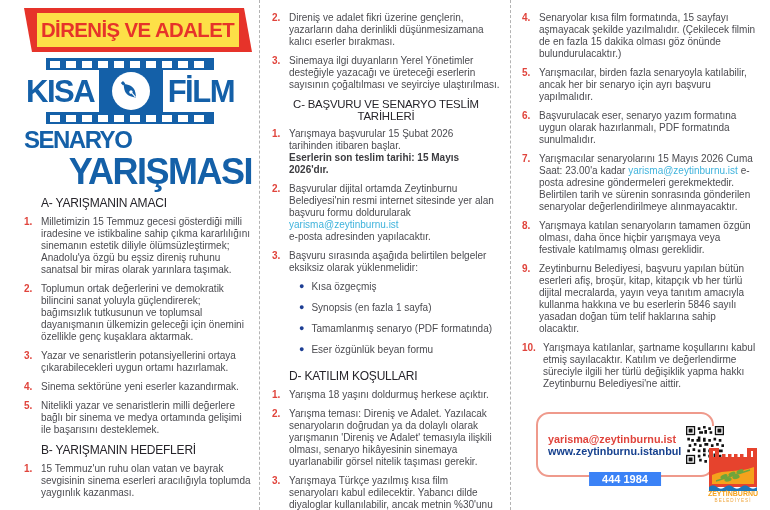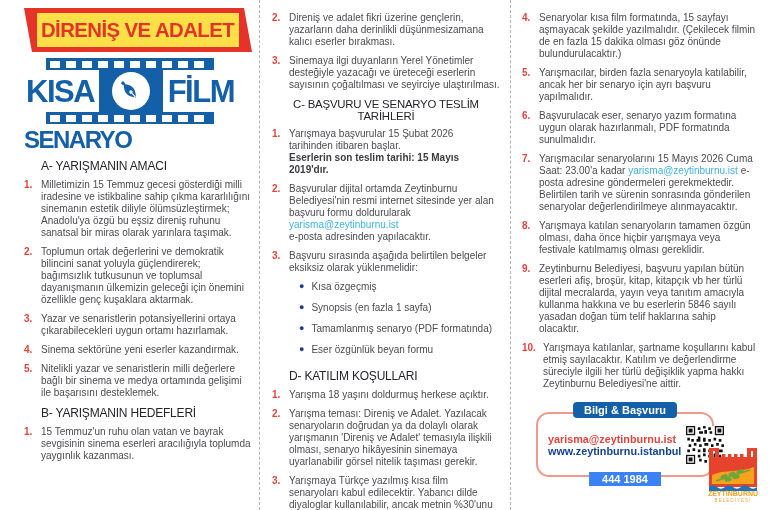--- a/index.html
+++ b/index.html
@@ -97,20 +97,21 @@
           </span>
         </span>
         <span class="film-word">FİLM</span>
       </div>
       <div class="sprockets">
           <div class="holes"></div>
         </div>
     </div>
 
     <div class="senaryo">SENARYO</div>
+    <div class="yarismasi">YARIŞMASI</div>
 
     <div class="sec-heading">A- YARIŞMANIN AMACI</div>
 
     <div class="item">
       <span class="num">1.</span>
       <span class="txt">Milletimizin 15 Temmuz gecesi gösterdiği milli iradesine ve istikbaline sahip çıkma kararlılığını sinemanın estetik diliyle ölümsüzleştirmek; Anadolu'ya özgü bu eşsiz direniş ruhunu sanatsal bir miras olarak yarınlara taşımak.</span>
     </div>
     <div class="item">
       <span class="num">2.</span>
       <span class="txt">Toplumun ortak değerlerini ve demokratik bilincini sanat yoluyla güçlendirerek; bağımsızlık tutkusunun ve toplumsal dayanışmanın ülkemizin geleceği için önemini özellikle genç kuşaklara aktarmak.</span>
@@ -144,21 +145,21 @@
       <span class="num">3.</span>
       <span class="txt">Sinemaya ilgi duyanların Yerel Yönetimler desteğiyle yazacağı ve üreteceği eserlerin sayısının çoğaltılması ve seyirciye ulaştırılması.</span>
     </div>
 
     <div class="sec-heading center">C- BAŞVURU VE SENARYO TESLİM TARİHLERİ</div>
 
     <div class="item">
       <span class="num">1.</span>
       <span class="txt">
         <span>Yarışmaya başvurular 15 Şubat 2026 tarihinden itibaren başlar.</span>
-        <span class="boldline">Eserlerin son teslim tarihi: 15 Mayıs 2019'dır.</span>
+        <span class="boldline">Eserlerin son teslim tarihi: 15 Mayıs 2026'dır.</span>
       </span>
     </div>
     <div class="item">
       <span class="num">2.</span>
       <span class="txt">
         <span>Başvurular dijital ortamda Zeytinburnu Belediyesi'nin resmi internet sitesinde yer alan başvuru formu doldurularak</span>
         <span class="maillink">yarisma@zeytinburnu.ist</span>
         <span>e-posta adresinden yapılacaktır.</span>
       </span>
     </div>
@@ -228,21 +229,20 @@
     <div class="item">
       <span class="num">9.</span>
       <span class="txt">Zeytinburnu Belediyesi, başvuru yapılan bütün eserleri afiş, broşür, kitap, kitapçık vb her türlü dijital mecralarda, yayın veya tanıtım amacıyla kullanma hakkına ve bu eserlerin 5846 sayılı yasadan doğan tüm telif haklarına sahip olacaktır.</span>
     </div>
     <div class="item">
       <span class="num wide">10.</span>
       <span class="txt">Yarışmaya katılanlar, şartname koşullarını kabul etmiş sayılacaktır. Katılım ve değerlendirme süreciyle ilgili her türlü değişiklik yapma hakkı Zeytinburnu Belediyesi'ne aittir.</span>
     </div>
 
     <div class="contact">
-      <div class="badge">Bilgi &amp; Başvuru</div>
       <div class="cbox">
         <div class="contact-lines">
           <div class="email">yarisma@zeytinburnu.ist</div>
           <div class="website">www.zeytinburnu.istanbul</div>
         </div>
         <svg class="qr" viewBox="0 0 29 29">
           <rect x="0" y="0" width="29" height="29" fill="#fff"></rect>
           <g fill="#111">
             <rect x="0" y="0" width="7" height="7"></rect>
               <rect x="22" y="0" width="7" height="7"></rect>

